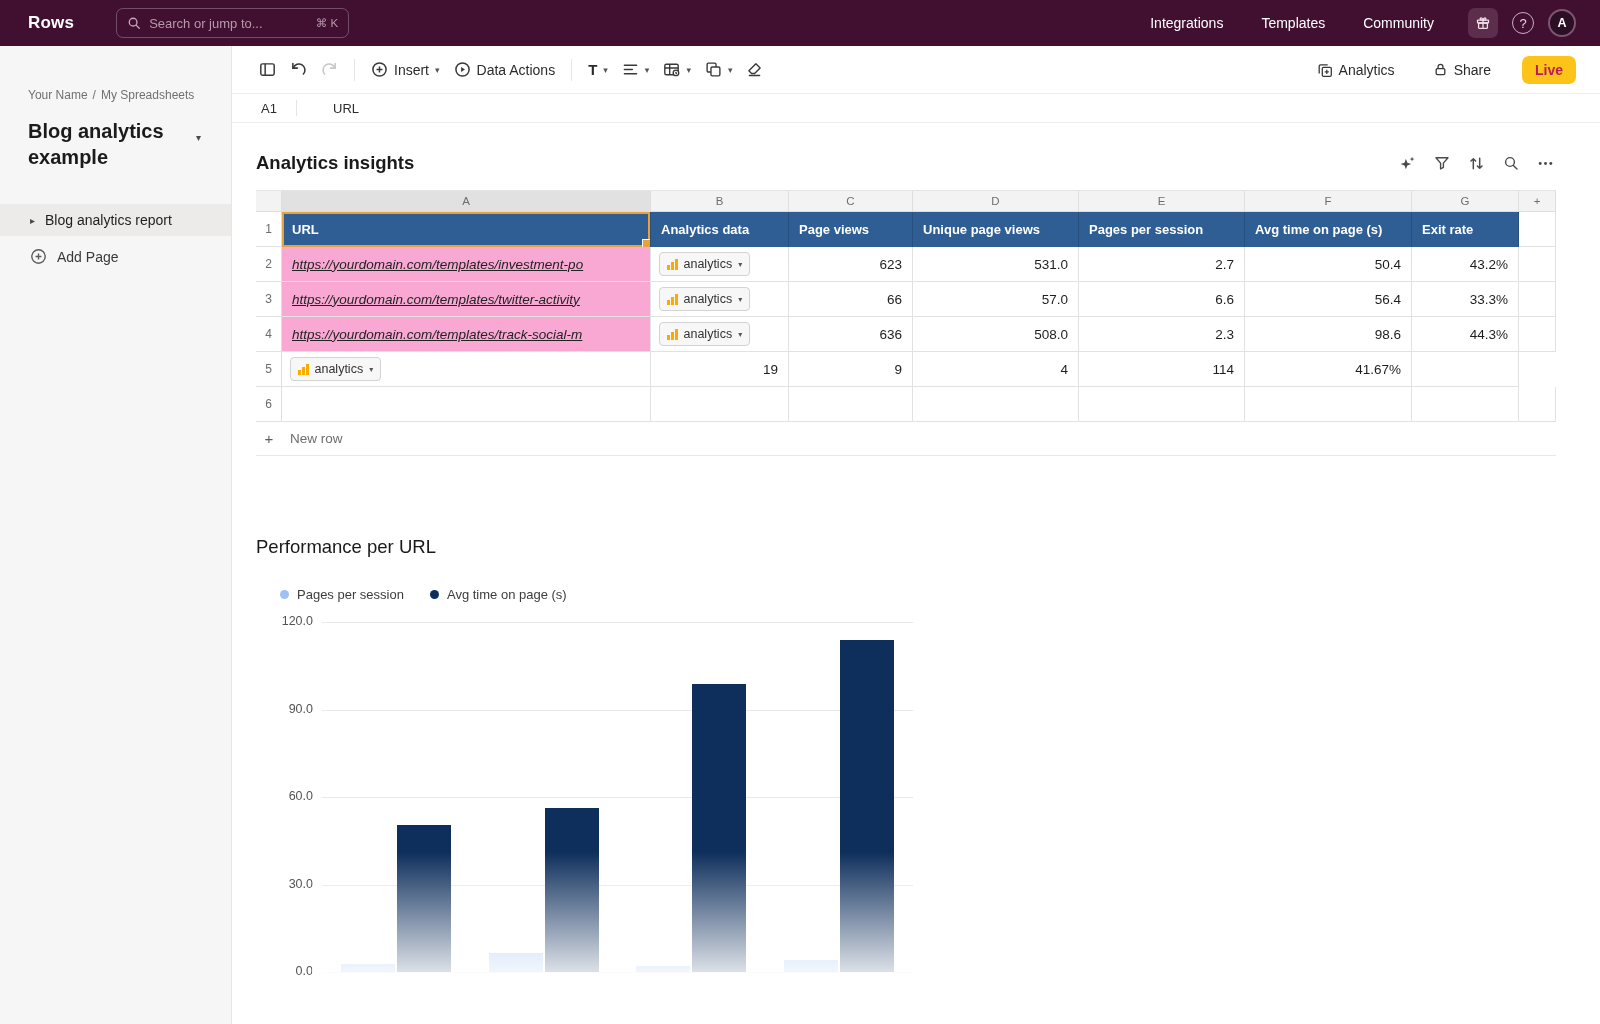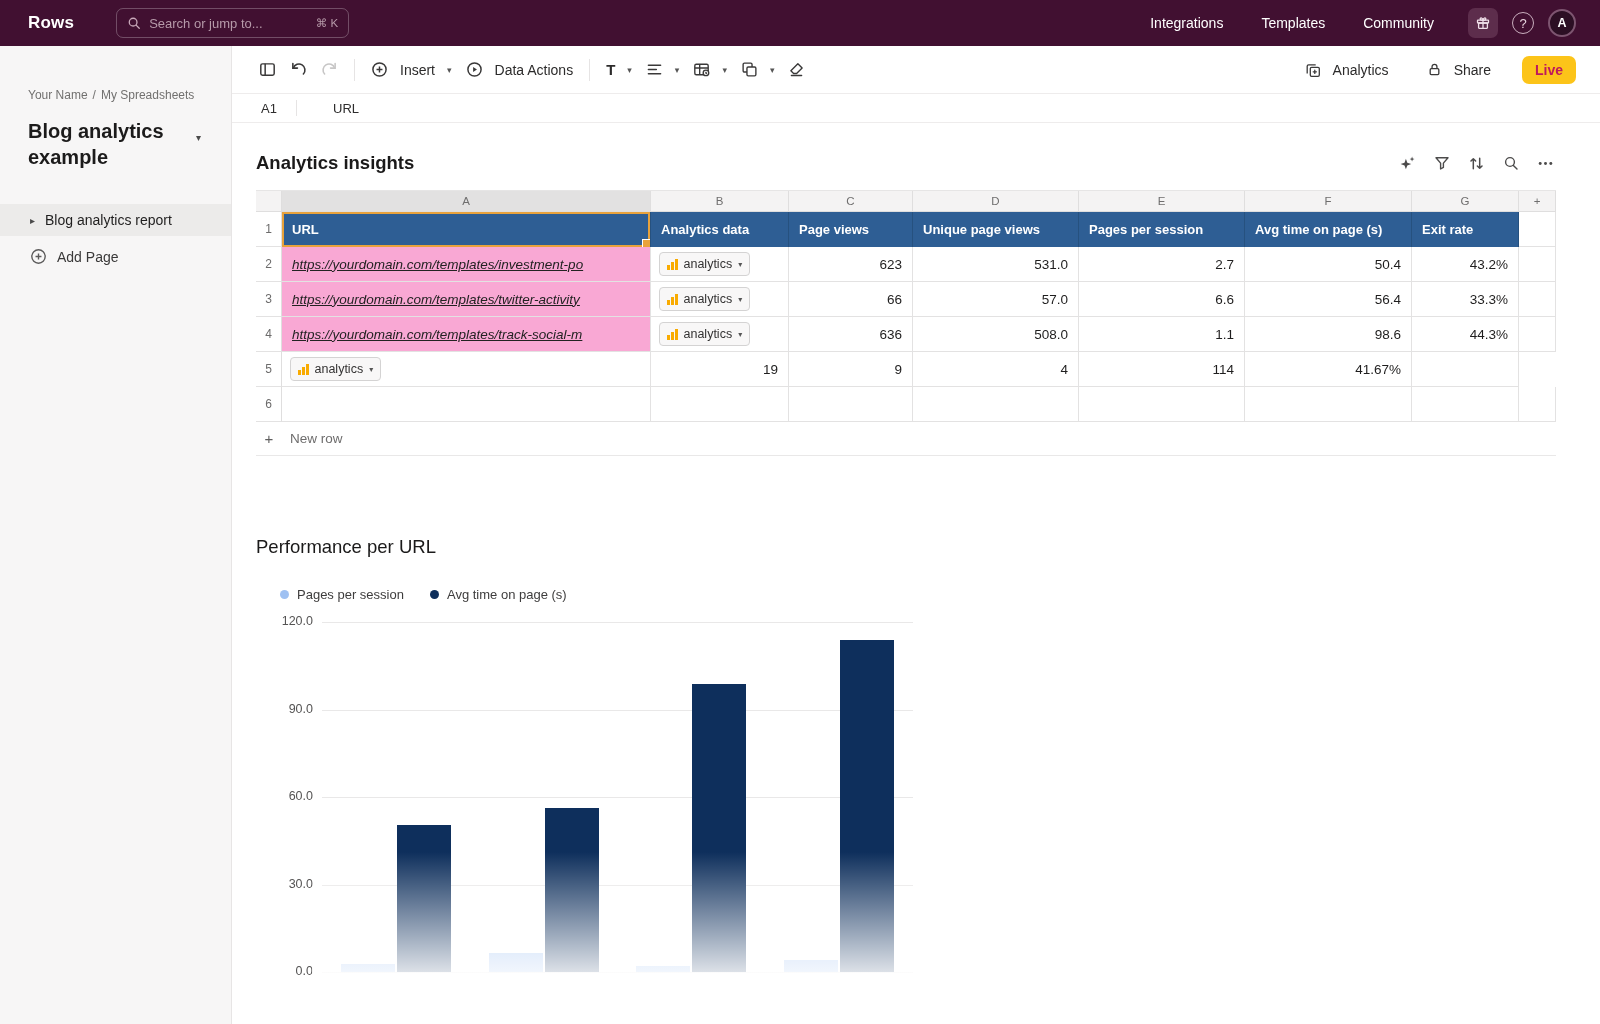--- a/index.html
+++ b/index.html
@@ -26,21 +26,21 @@
   .sidebar-title-row { margin:16px 24px 0 28px; position:relative; }
   .sidebar-title { font-size:20px; font-weight:700; color:#1c1b1b; line-height:1.3; width:152px; }
   .title-caret { position:absolute; right:6px; top:14px; color:#4a4a4a; font-size:10px; }
   .page-item { margin-top:34px; height:32px; display:flex; align-items:center; background:#ecebea; padding-left:30px; gap:10px; font-size:14px; color:#1f1e1e; }
   .page-caret { color:#4a4a4a; font-size:10px; }
   .add-page { margin:12px 0 0 30px; display:flex; align-items:center; gap:10px; font-size:14px; color:#3a3939; }
 
   
   .main { position:absolute; left:232px; top:46px; right:0; bottom:0; background:#fff; }
   .toolbar { height:48px; border-bottom:1px solid #eeecec; display:flex; align-items:center; padding:0 24px 0 20px; color:#333232; }
-  .tb-btn { display:flex; align-items:center; gap:12px; font-size:14px; color:#2c2b2b; padding:6px 7px; border-radius:6px; }
+  .tb-btn { display:flex; align-items:center; gap:6px; font-size:14px; color:#2c2b2b; padding:6px 7px; border-radius:6px; }
   .tb-sep { width:1px; height:22px; background:#e6e4e4; margin:0 9px; }
   .caret { font-size:9px; color:#555; }
   .t-glyph { font-size:15px; font-weight:600; }
   .tb-right { margin-left:auto; display:flex; gap:24px; align-items:center; }
   .live-btn { background:#fcc419; padding:6px 13px; border-radius:7px; font-weight:700; font-size:14px; color:#be185d; }
   .disabled-icon { color:#c7c6c6; display:flex; }
 
   .formula-bar { height:29px; border-bottom:1px solid #eeecec; display:flex; align-items:center; font-size:13px; color:#2e2d2d; }
   .cell-ref { margin-left:22px; width:30px; text-align:center; }
   .fb-sep { width:1px; height:16px; background:#e6e4e4; margin:0 12px; }
@@ -400,21 +400,21 @@
                     <span class="b1"></span>
                     <span class="b2"></span>
                     <span class="b3"></span>
                   </div>
                   <div class="chip-label">analytics</div>
                   <div class="caret chip-caret">▾</div>
                 </div>
               </div>
               <div class="cell num">636</div>
               <div class="cell num">508.0</div>
-              <div class="cell num">1.1</div>
+              <div class="cell num">2.3</div>
               <div class="cell num">98.6</div>
               <div class="cell num">44.3%</div>
               <div class="cell"></div>
             </div>
             <div class="grid-row trow">
               <div class="rownum">5</div>
               <div class="cell chipcell">
                 <div class="chip">
                   <div class="chip-icon">
                     <span class="b1"></span>

